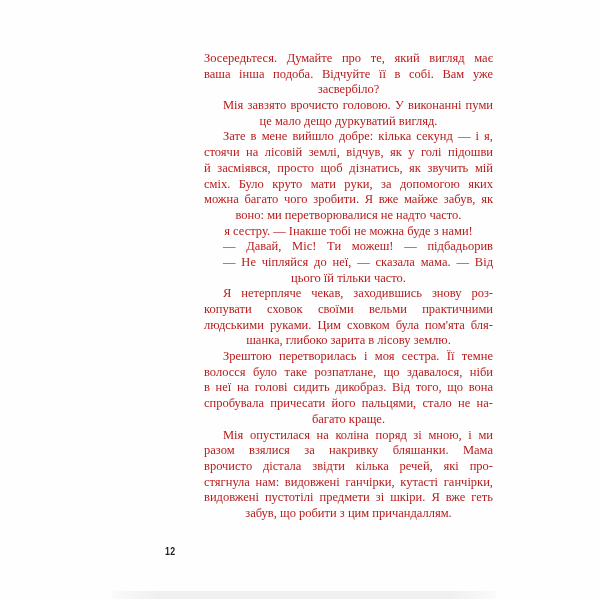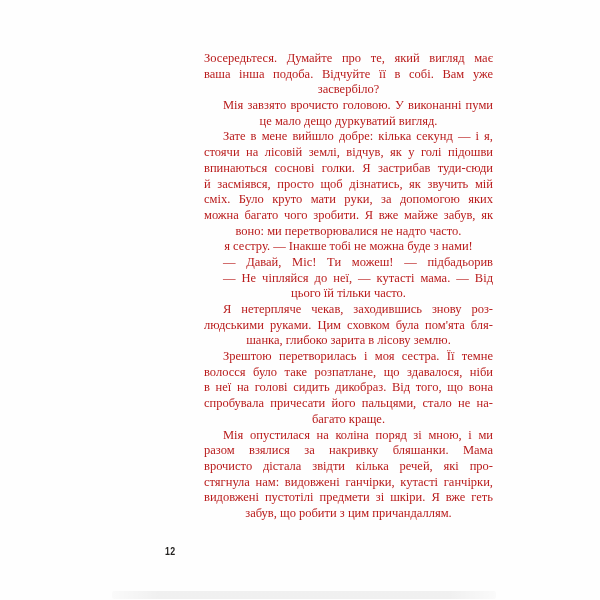--- a/index.html
+++ b/index.html
@@ -75,30 +75,30 @@
 <div class="scan-canvas">
 
   <div class="text-block">
       <div class="line justify">Зосередьтеся. Думайте про те, який вигляд має</div>
       <div class="line justify">ваша інша подоба. Відчуйте її в собі. Вам уже</div>
       <div class="line left">засвербіло?</div>
       <div class="line justify indent">Мія завзято врочисто головою. У виконанні пуми</div>
       <div class="line left">це мало дещо дуркуватий вигляд.</div>
       <div class="line justify indent">Зате в мене вийшло добре: кілька секунд — і я,</div>
       <div class="line justify">стоячи на лісовій землі, відчув, як у голі підошви</div>
-      <div class="line justify">впинаються соснові голки. Я застрибав туди-сюди</div>
       <div class="line justify">й засміявся, просто щоб дізнатись, як звучить мій</div>
       <div class="line justify">сміх. Було круто мати руки, за допомогою яких</div>
       <div class="line justify">можна багато чого зробити. Я вже майже забув, як</div>
       <div class="line left">воно: ми перетворювалися не надто часто.</div>
       <div class="line left">я сестру. — Інакше тобі не можна буде з нами!</div>
       <div class="line justify indent">— Давай, Міс! Ти можеш! — підбадьорив</div>
-      <div class="line justify indent">— Не чіпляйся до неї, — кутасті мама. — Від</div>
+      <div class="line justify indent">— Не чіпляйся до неї, — сказала мама. — Від</div>
       <div class="line left">цього їй тільки часто.</div>
       <div class="line justify indent">Я нетерпляче чекав, заходившись знову роз-</div>
+      <div class="line justify">копувати сховок своїми вельми практичними</div>
       <div class="line justify">людськими руками. Цим сховком була пом'ята бля-</div>
       <div class="line left">шанка, глибоко зарита в лісову землю.</div>
       <div class="line justify indent">Зрештою перетворилась і моя сестра. Її темне</div>
       <div class="line justify">волосся було таке розпатлане, що здавалося, ніби</div>
       <div class="line justify">в неї на голові сидить дикобраз. Від того, що вона</div>
       <div class="line justify">спробувала причесати його пальцями, стало не на-</div>
       <div class="line left">багато краще.</div>
       <div class="line justify indent">Мія опустилася на коліна поряд зі мною, і ми</div>
       <div class="line justify">разом взялися за накривку бляшанки. Мама</div>
       <div class="line justify">врочисто дістала звідти кілька речей, які про-</div>

